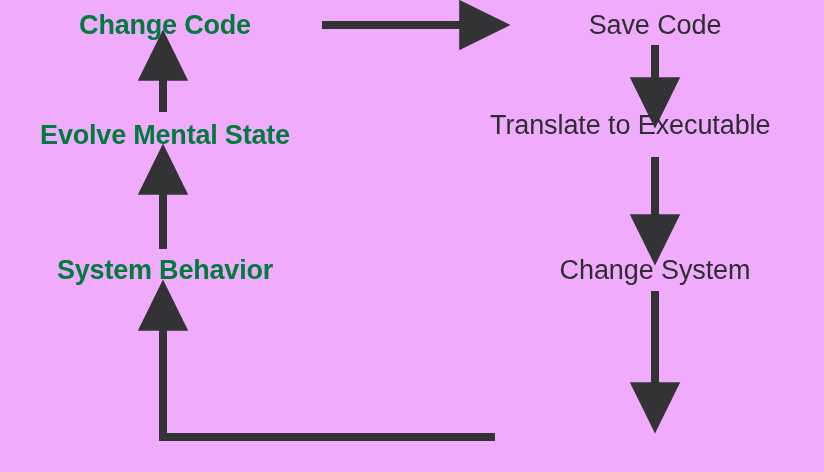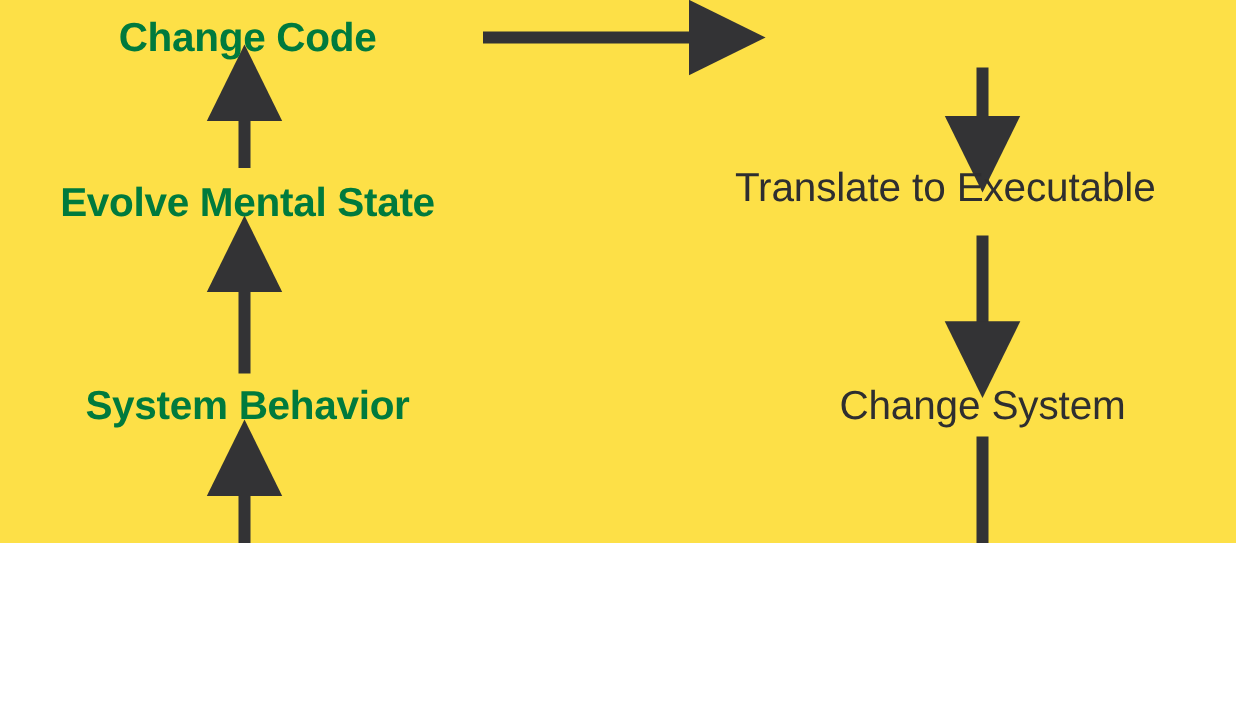--- a/index.html
+++ b/index.html
@@ -4,22 +4,22 @@
 <title>Feedback Loop Diagram</title>
 <style>
   html, body {
     margin: 0;
     padding: 0;
     background: #ffffff;
   }
   #canvas {
     position: relative;
     width: 824px;
-    height: 362px;
-    background: #fde047;
+    height: 472px;
+    background: #f0abfc;
     overflow: hidden;
     font-family: "Liberation Sans", sans-serif;
   }
   .node {
     position: absolute;
     white-space: nowrap;
     line-height: 1;
   }
   .node-green {
     color: #007a3d;
@@ -87,19 +87,20 @@
       <line x1="655" y1="291" x2="655" y2="403" stroke="#333335" stroke-width="8" marker-end="url(#ah-down)"></line>
     </g>
   </svg>
 
   <div class="node node-green" style="left:0; top:0; width:330px; text-align:center; transform:translateY(12px);">Change Code</div>
 
   <div class="node node-green" style="left:0; top:122px; width:330px; text-align:center;">Evolve Mental State</div>
 
   <div class="node node-green" style="left:0; top:257px; width:330px; text-align:center;">System Behavior</div>
 
+  <div class="node node-dark" style="left:490px; top:0; width:330px; text-align:center; transform:translateY(12px);">Save Code</div>
 
   <div class="node node-dark" style="left:490px; top:112px; width:330px; ">Translate to Executable</div>
 
   <div class="node node-dark" style="left:490px; top:257px; width:330px; text-align:center;">Change System</div>
 
 
 </div>
 
 </body></html>

